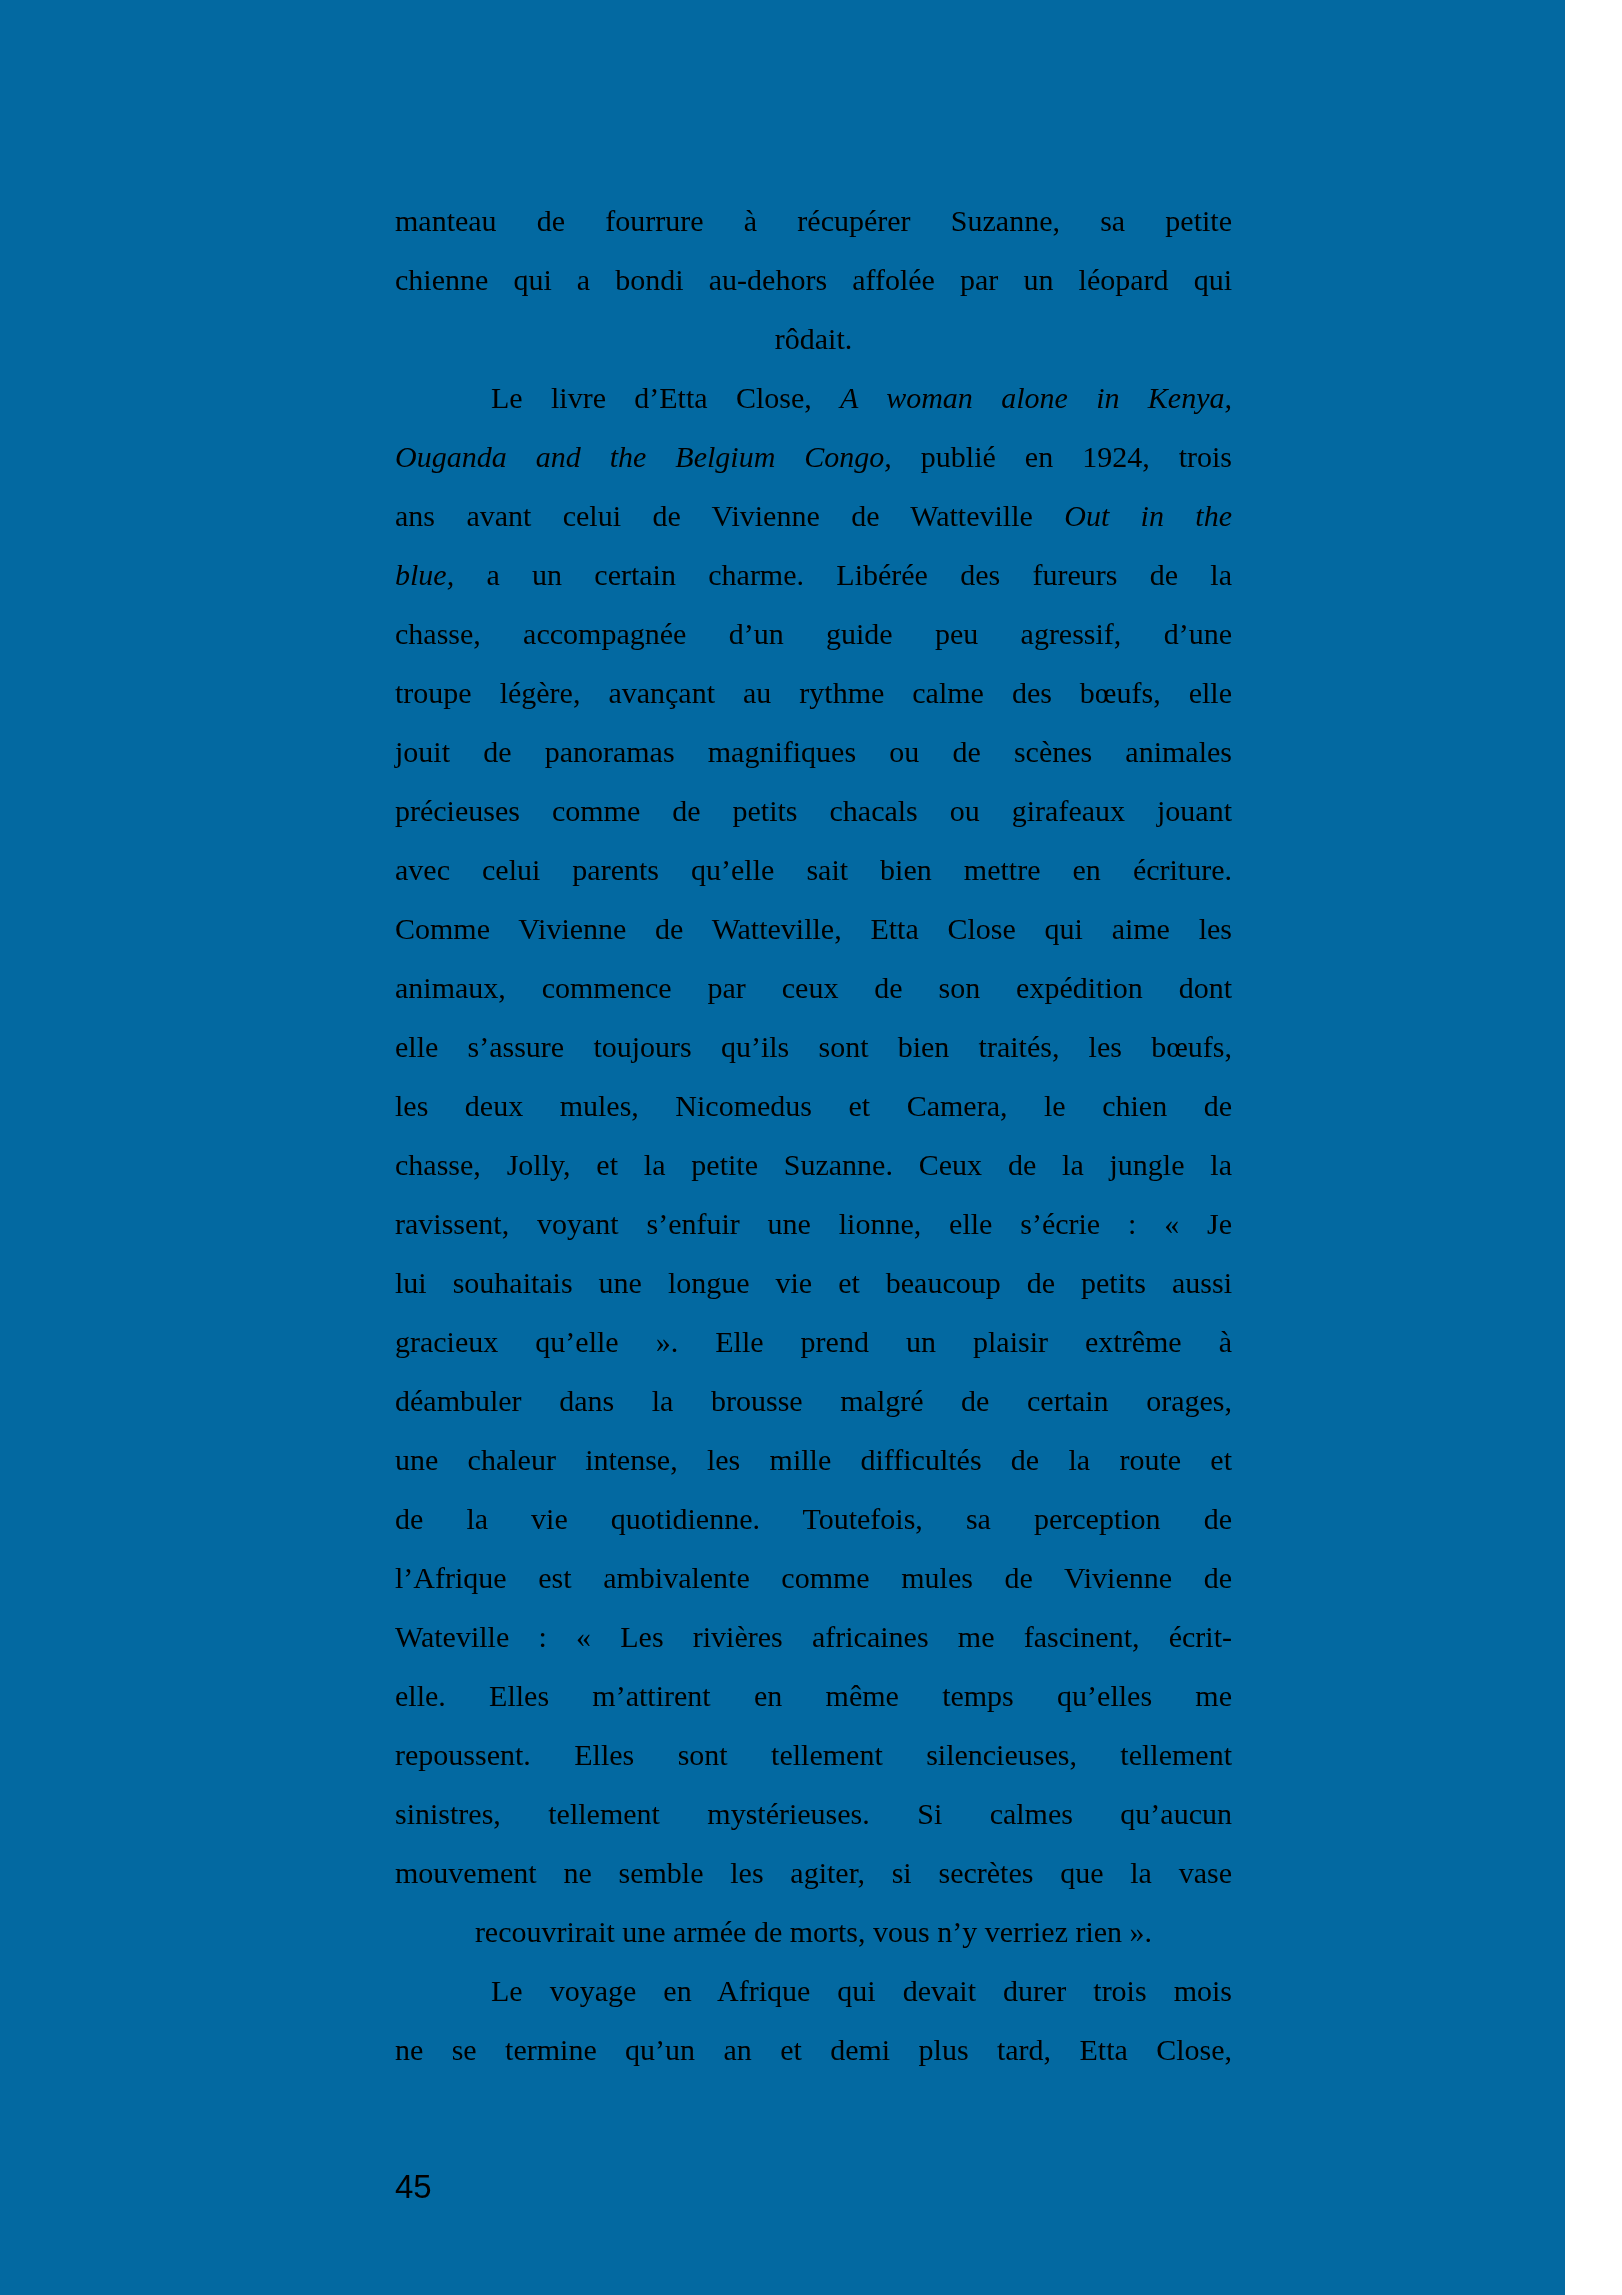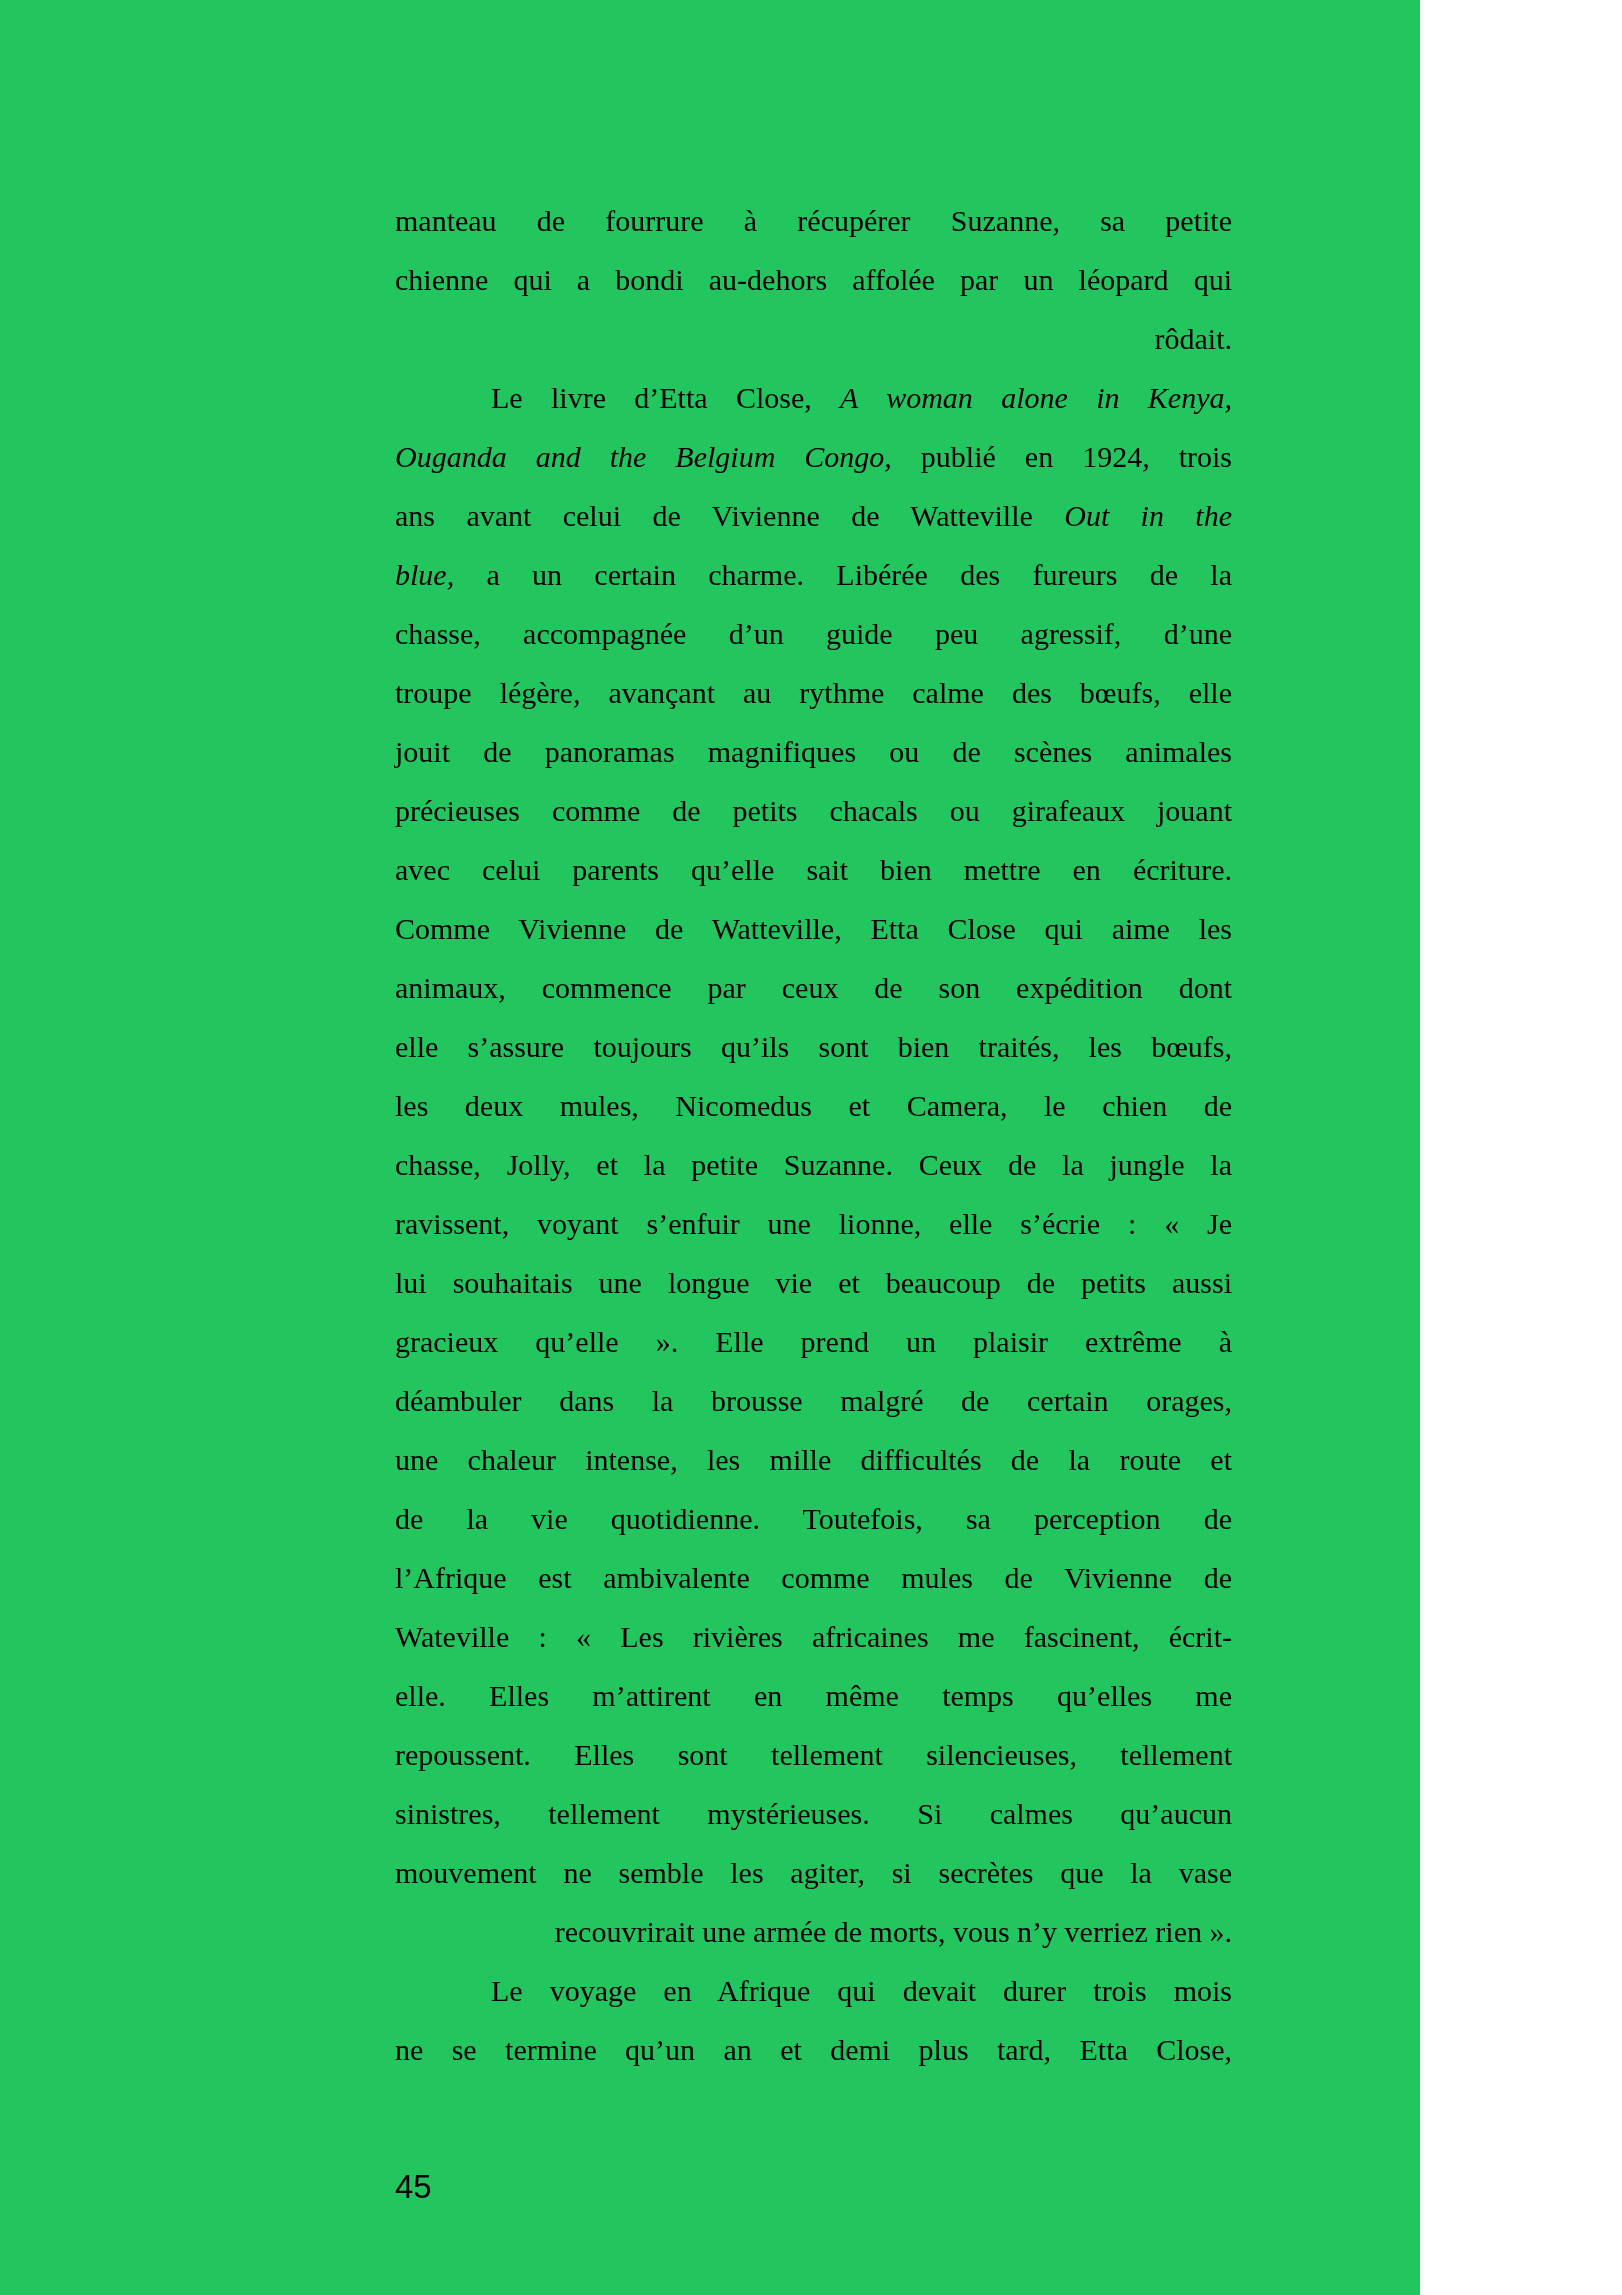--- a/index.html
+++ b/index.html
@@ -2,39 +2,39 @@
 <html style="font-size:10.5px"><head>
 <meta charset="utf-8">
 <style>
   html, body {
     margin: 0;
     padding: 0;
     background: #ffffff;
   }
   .page {
     position: relative;
-    width: 1420px;
+    width: 1565px;
     height: 2295px;
-    background: #22c55e;
+    background: #0369a1;
     color: #000000;
     font-family: "Liberation Serif", serif;
     overflow: hidden;
   }
   .text-block {
     position: absolute;
     left: 395px;
     top: 191px;
     width: 837px;
   }
   .line {
     height: 59px;
     line-height: 59px;
     font-size: 30px;
     white-space: normal;
-    text-align: right;
+    text-align: center;
   }
   .line.j {
     text-align: justify;
     text-align-last: justify;
   }
   .line.indent {
     padding-left: 96px;
   }
   .line em {
   }

